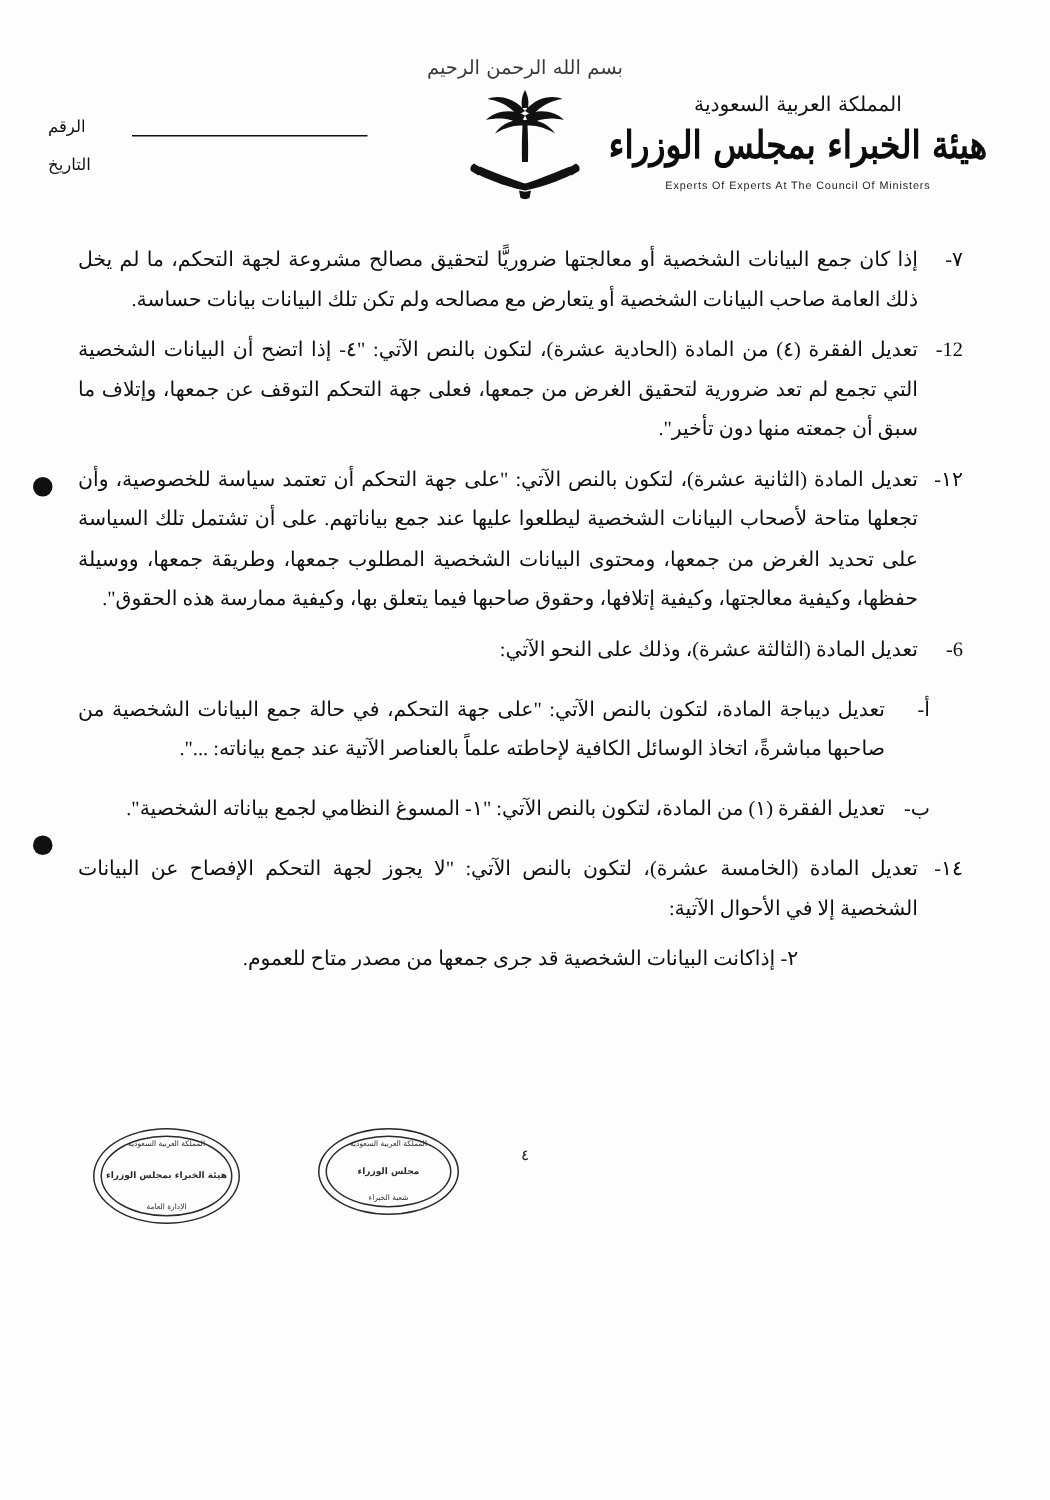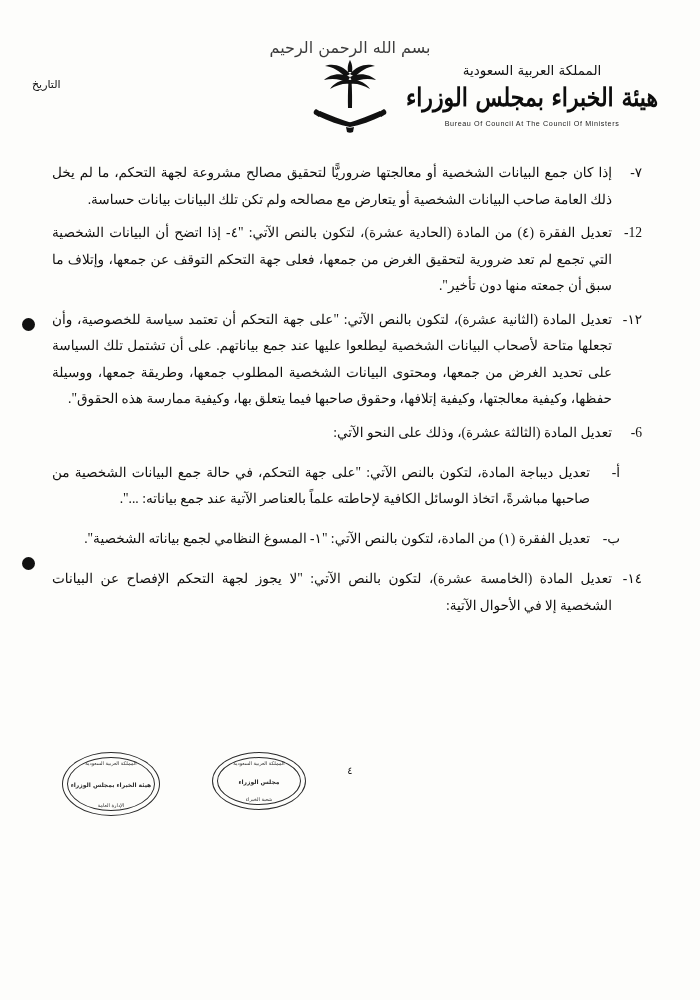--- a/index.html
+++ b/index.html
@@ -24,21 +24,21 @@
     right: 0;
     left: 0;
     height: 110px;
   }
   .basmala {
     position: absolute;
     top: 0;
     left: 0;
     right: 0;
     text-align: center;
-    font-size: 16px;
+    font-size: 13px;
     letter-spacing: 1px;
     color: #1a1a1a;
     font-family: "DejaVu Sans", sans-serif;
     opacity: .85;
   }
   .kingdom-block {
     position: absolute;
     top: 24px;
     right: 38px;
     width: 260px;
@@ -257,24 +257,30 @@
           <path d="M36 67c3 1 5 1 8 0l-1 5c-2 1-4 1-6 0z"></path>
           <path d="M6 49c-2 1-3 3-2 5l5 3 2-5z"></path>
           <path d="M74 49c2 1 3 3 2 5l-5 3-2-5z"></path>
         </g>
       </svg>
     </div>
 
     <div class="kingdom-block">
       <div class="kingdom-title">المملكة العربية السعودية</div>
       <div class="bureau-ar">هيئة الخبراء بمجلس الوزراء</div>
-      <div class="bureau-en">Bureau Of Council At The Council Of Ministers</div>
+      <div class="bureau-en">Experts Of Experts At The Council Of Ministers</div>
     </div>
 
     <div class="fields">
+      <div class="field-row">
+        <div class="field-label">الرقم</div>
+        <div class="field-line">
+          <div class="inline"></div>
+        </div>
+      </div>
       <div class="field-row">
         <div class="field-label">التاريخ</div>
       </div>
     </div>
   </div>
 
   <div class="dot" id="dot1"></div>
   <div class="dot" id="dot2"></div>
 
   <div class="body">
@@ -303,20 +309,24 @@
       <p>تعديل ديباجة المادة، لتكون بالنص الآتي: "على جهة التحكم، في حالة جمع البيانات الشخصية من صاحبها مباشرةً، اتخاذ الوسائل الكافية لإحاطته علماً بالعناصر الآتية عند جمع بياناته: ...".</p>
     </div>
     <div class="sub">
       <span class="num">ب-</span>
       <p>تعديل الفقرة (١) من المادة، لتكون بالنص الآتي: "١- المسوغ النظامي لجمع بياناته الشخصية".</p>
     </div>
 
     <div class="item">
       <span class="num">١٤-</span>
       <p class="hang">تعديل المادة (الخامسة عشرة)، لتكون بالنص الآتي: "لا يجوز لجهة التحكم الإفصاح عن البيانات الشخصية إلا في الأحوال الآتية:</p>
+    </div>
+    <div class="center-line">
+      <span>٢-</span>
+      <span>إذاكانت البيانات الشخصية قد جرى جمعها من مصدر متاح للعموم.</span>
     </div>
 
   </div>
 
   <div class="stamp" id="stamp-left">
     <div class="inner-ring"></div>
     <div class="st-top">المملكة العربية السعودية</div>
     <div class="st-mid">هيئة الخبراء بمجلس الوزراء</div>
     <div class="st-bot">الإدارة العامة</div>
   </div>

